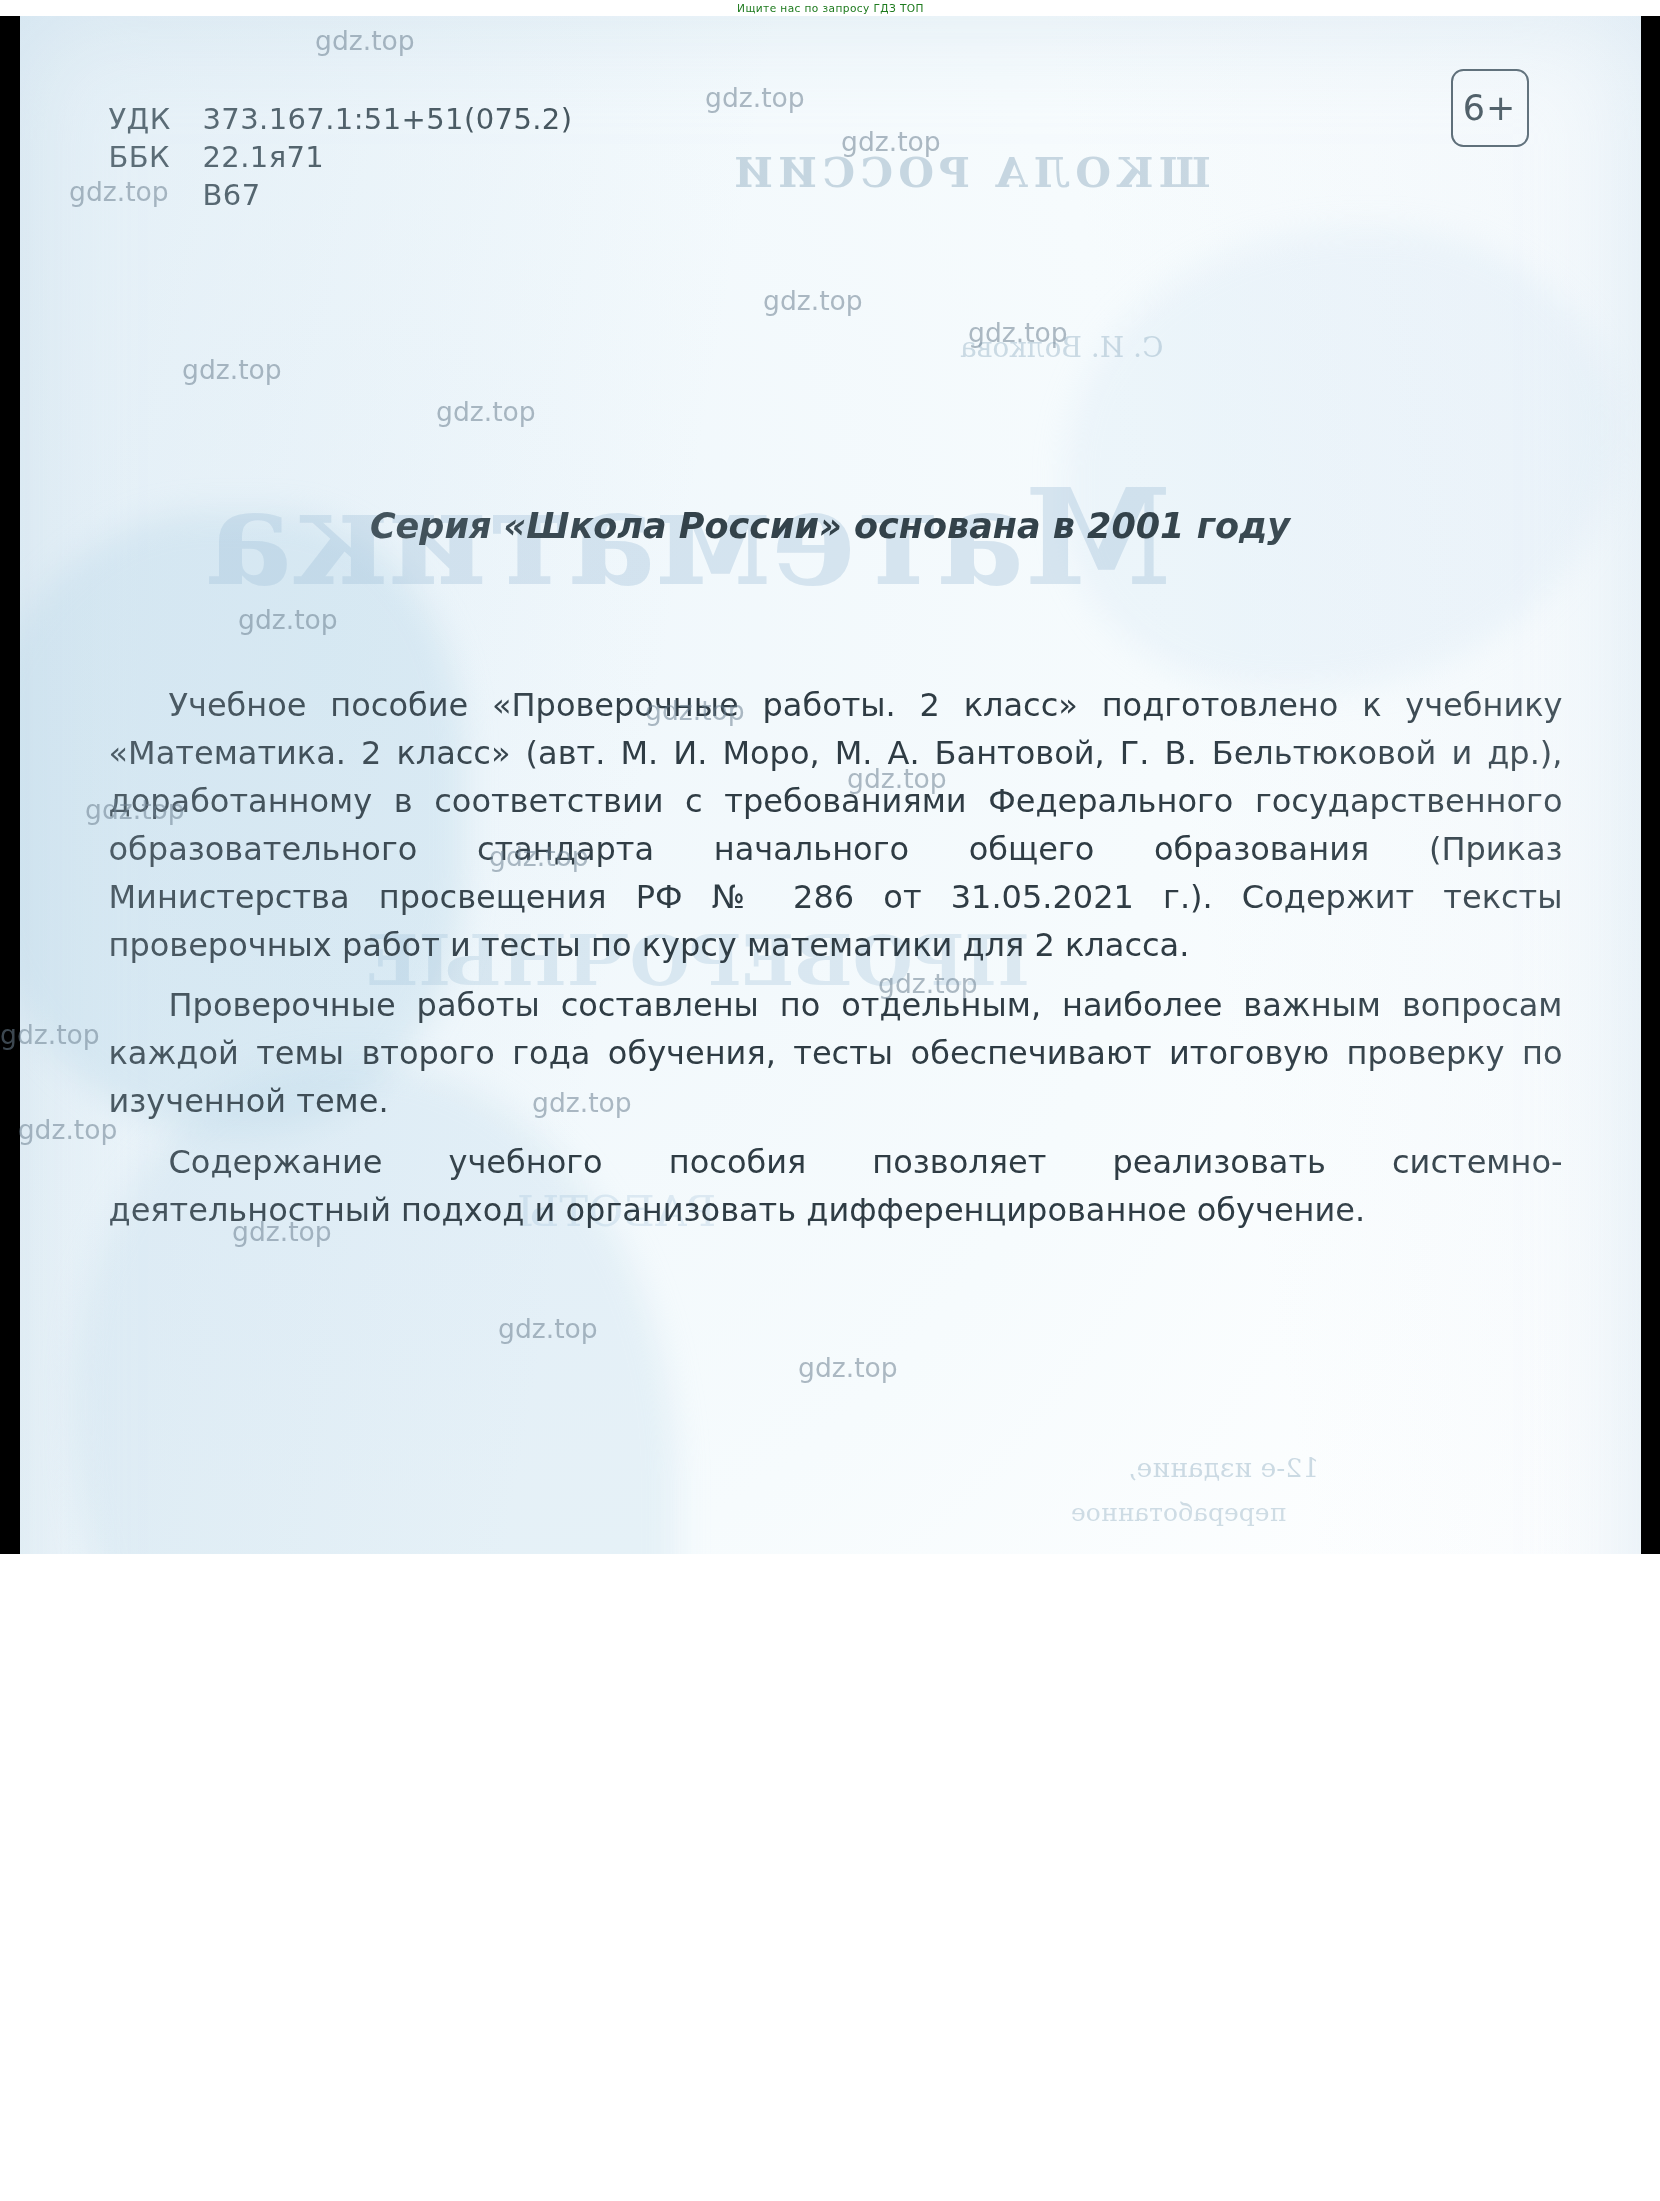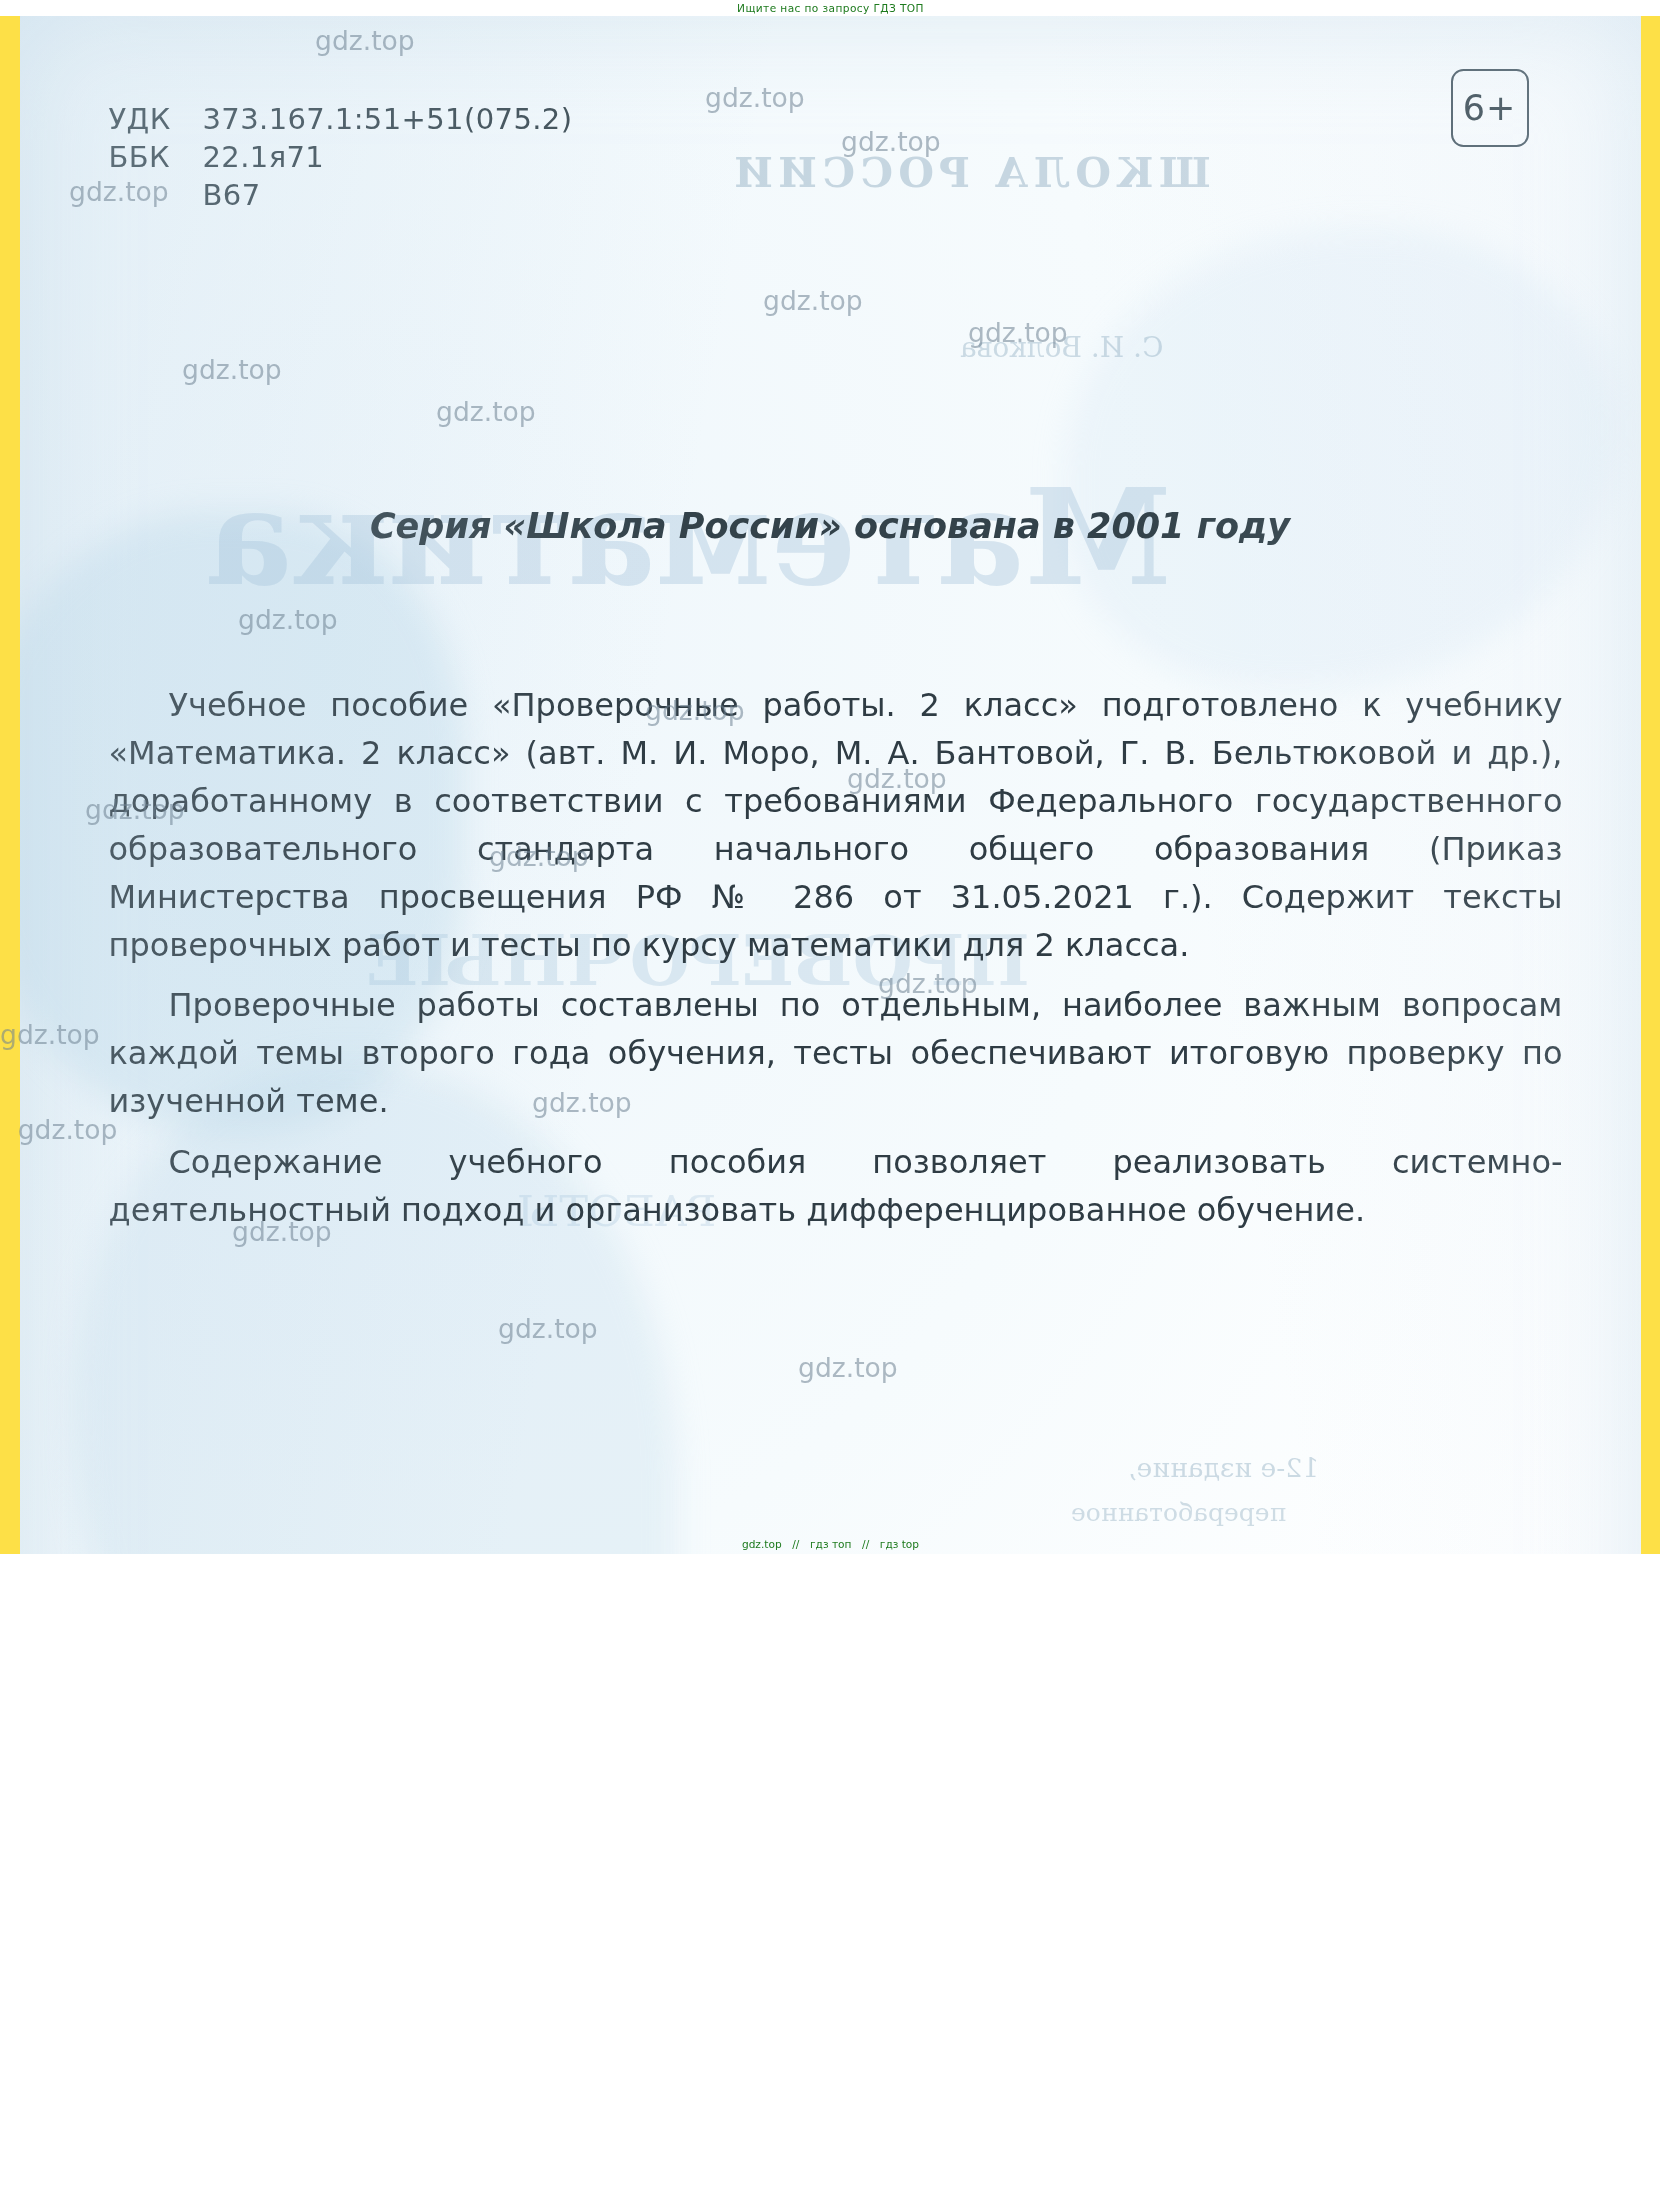--- a/index.html
+++ b/index.html
@@ -8,21 +8,21 @@
     background: #ffffff;
   }
   body {
     font-family: "DejaVu Sans", sans-serif;
   }
   #page {
     position: relative;
     width: 1661px;
     height: 1554px;
     overflow: hidden;
-    background: #fde047;
+    background: #000000;
   }
   
   .top-banner {
     position: absolute;
     top: 0; left: 0;
     width: 1661px;
     height: 16px;
     background: #ffffff;
     text-align: center;
     font-size: 10.6px;
@@ -311,18 +311,15 @@
       <div class="wm" style="left: 489px; top: 841px;">gdz.top</div>
       <div class="wm" style="left: 878px; top: 968px;">gdz.top</div>
       <div class="wm" style="left: 0px; top: 1019px;">gdz.top</div>
       <div class="wm" style="left: 17.7px; top: 1114px;">gdz.top</div>
       <div class="wm" style="left: 532px; top: 1087px;">gdz.top</div>
       <div class="wm" style="left: 232px; top: 1216px;">gdz.top</div>
       <div class="wm" style="left: 498px; top: 1313px;">gdz.top</div>
       <div class="wm" style="left: 798px; top: 1352px;">gdz.top</div>
     </div>
 
-  <div class="bottom-banner">
-    <span>gdz.top</span><span>//</span><span>гдз топ</span><span>//</span><span>гдз top</span>
-  </div>
 
 </div>
 
 
 </body></html>

